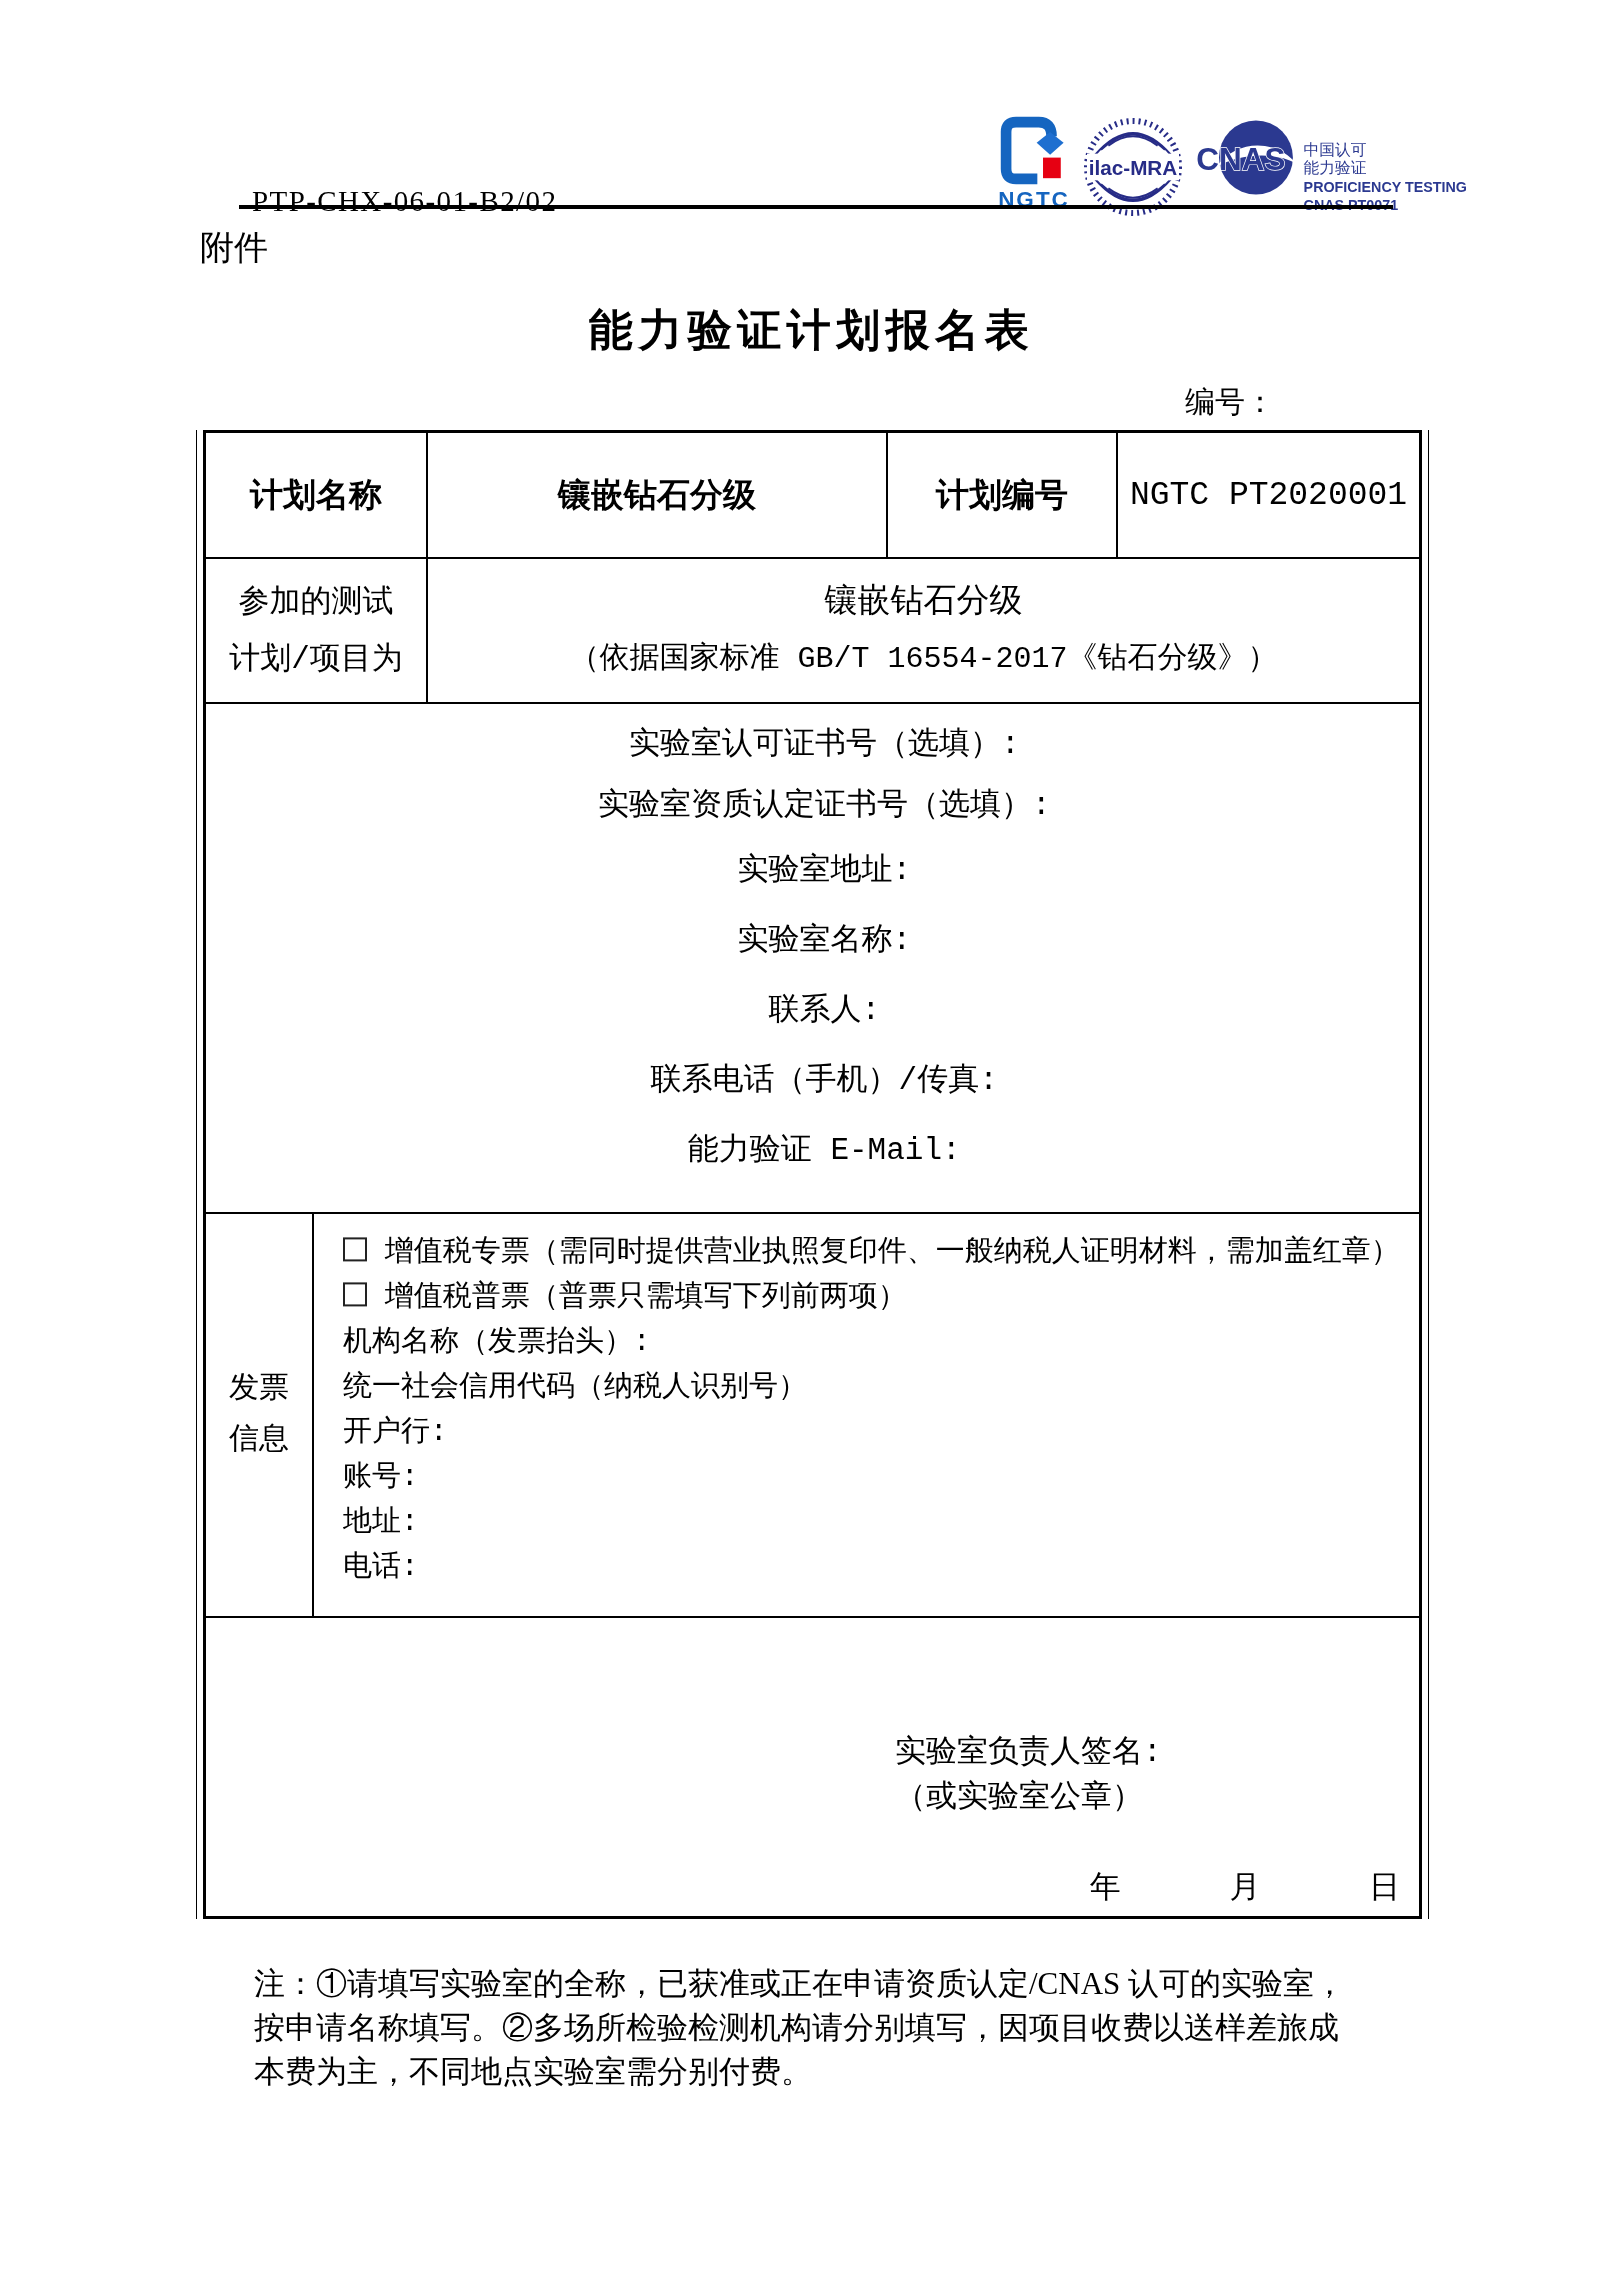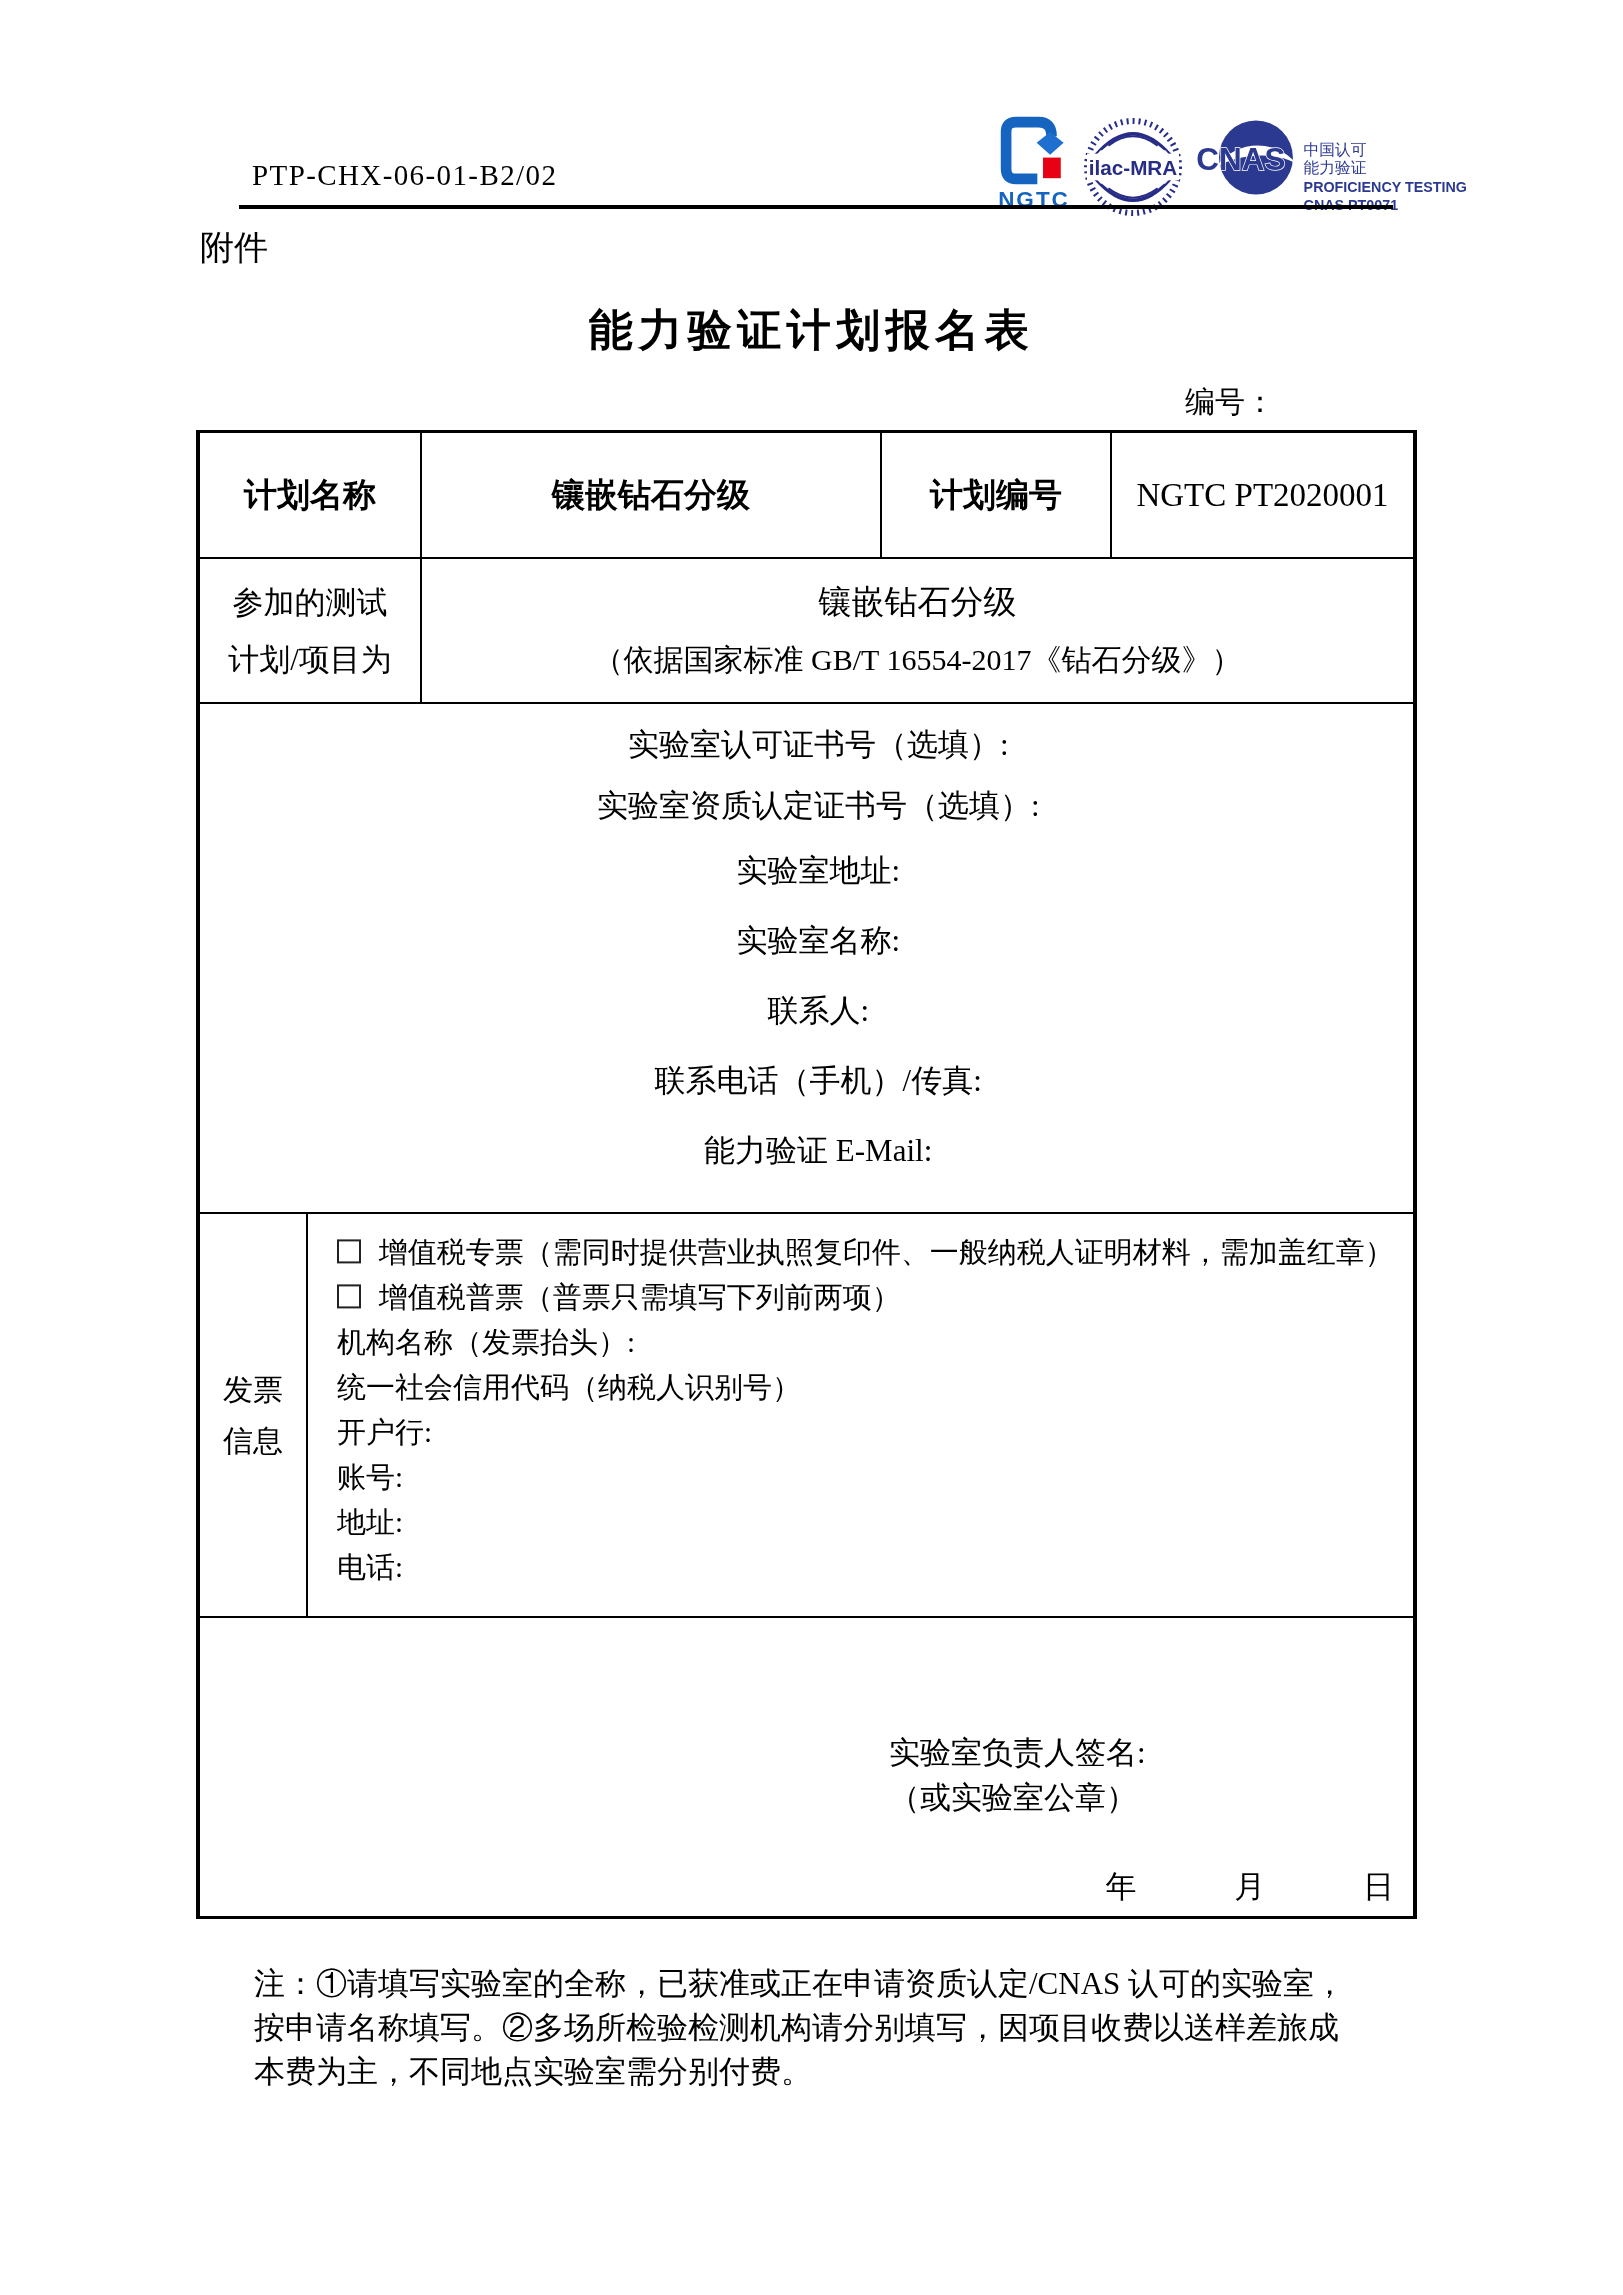--- a/index.html
+++ b/index.html
@@ -1,20 +1,20 @@
 <!DOCTYPE html>
 <html style="--ngtc_blue: #1565c0; --ngtc_red: #e60012; --ilac_navy: #272c87; --navy: #2b3990;font-size:11px"><head>
 <meta charset="utf-8">
 <style>
   html,body{margin:0;padding:0;background:#ffffff;}
   .page{position:relative;width:1623px;height:2295px;background:#fff;overflow:hidden;
         font-family:"Liberation Serif","DejaVu Serif",serif;color:#000;}
 
   
-  .doc-code{position:absolute;left:252px;top:159px;font-size:29px;letter-spacing:1.4px;}
+  .doc-code{position:absolute;left:252px;top:185px;font-size:29px;letter-spacing:1.4px;}
   .head-rule{position:absolute;left:239px;top:205px;width:1154px;height:4.1px;background:#000;}
 
   .logos{position:absolute;left:997px;top:115px;height:116px;display:flex;align-items:flex-start;}
   .ngtc-box{width:74px;text-align:center;margin-right:12.3px;}
   .ngtc-txt{font-family:"Liberation Sans","DejaVu Sans",sans-serif;font-weight:bold;
             color:var(--ngtc_blue);font-size:22.5px;letter-spacing:2px;margin-top:-1.4px;}
   .ilac-svg{margin-right:9.5px;}
   .cnas-svg{margin-right:6.8px;}
   .cert{font-family:"Liberation Sans","DejaVu Sans",sans-serif;color:var(--navy);
         padding-top:26px;line-height:18.4px;}
@@ -22,21 +22,21 @@
   .cert .c3,.cert .c4{font-size:14.3px;font-weight:bold;}
 
   .attachment{position:absolute;left:200px;top:225px;font-size:34px;}
   .title{position:absolute;left:0;top:301px;width:1623px;text-align:center;
          font-family:"Liberation Sans","DejaVu Sans",sans-serif;
          font-weight:900;font-size:44px;letter-spacing:5.5px;}
   .number{position:absolute;left:1185px;top:382px;font-size:30px;}
 
   
   .tbl-wrap{position:absolute;left:196px;top:430px;width:1219px;
-            border-left:1.4px solid #000;border-right:1.4px solid #000;padding:0 0;}
+            border-left:1.4px solid #000;border-right:1.4px solid #000;padding:0 6px;font-family:Liberation Mono, monospace;}
   .tbl{border:3.4px solid #000;width:1219px;box-sizing:border-box;}
   .row{display:grid;box-sizing:border-box;}
   .row + .row{border-top:2.7px solid #000;}
   .cell{box-sizing:border-box;}
   .vline{border-left:2px solid #000;}
 
   .r1{grid-template-columns:220px 460px 230px 1fr;height:124px;}
   .r1 .cell{display:flex;align-items:center;justify-content:center;
             font-size:33px;}
   .r1 .b{font-weight:bold;}

